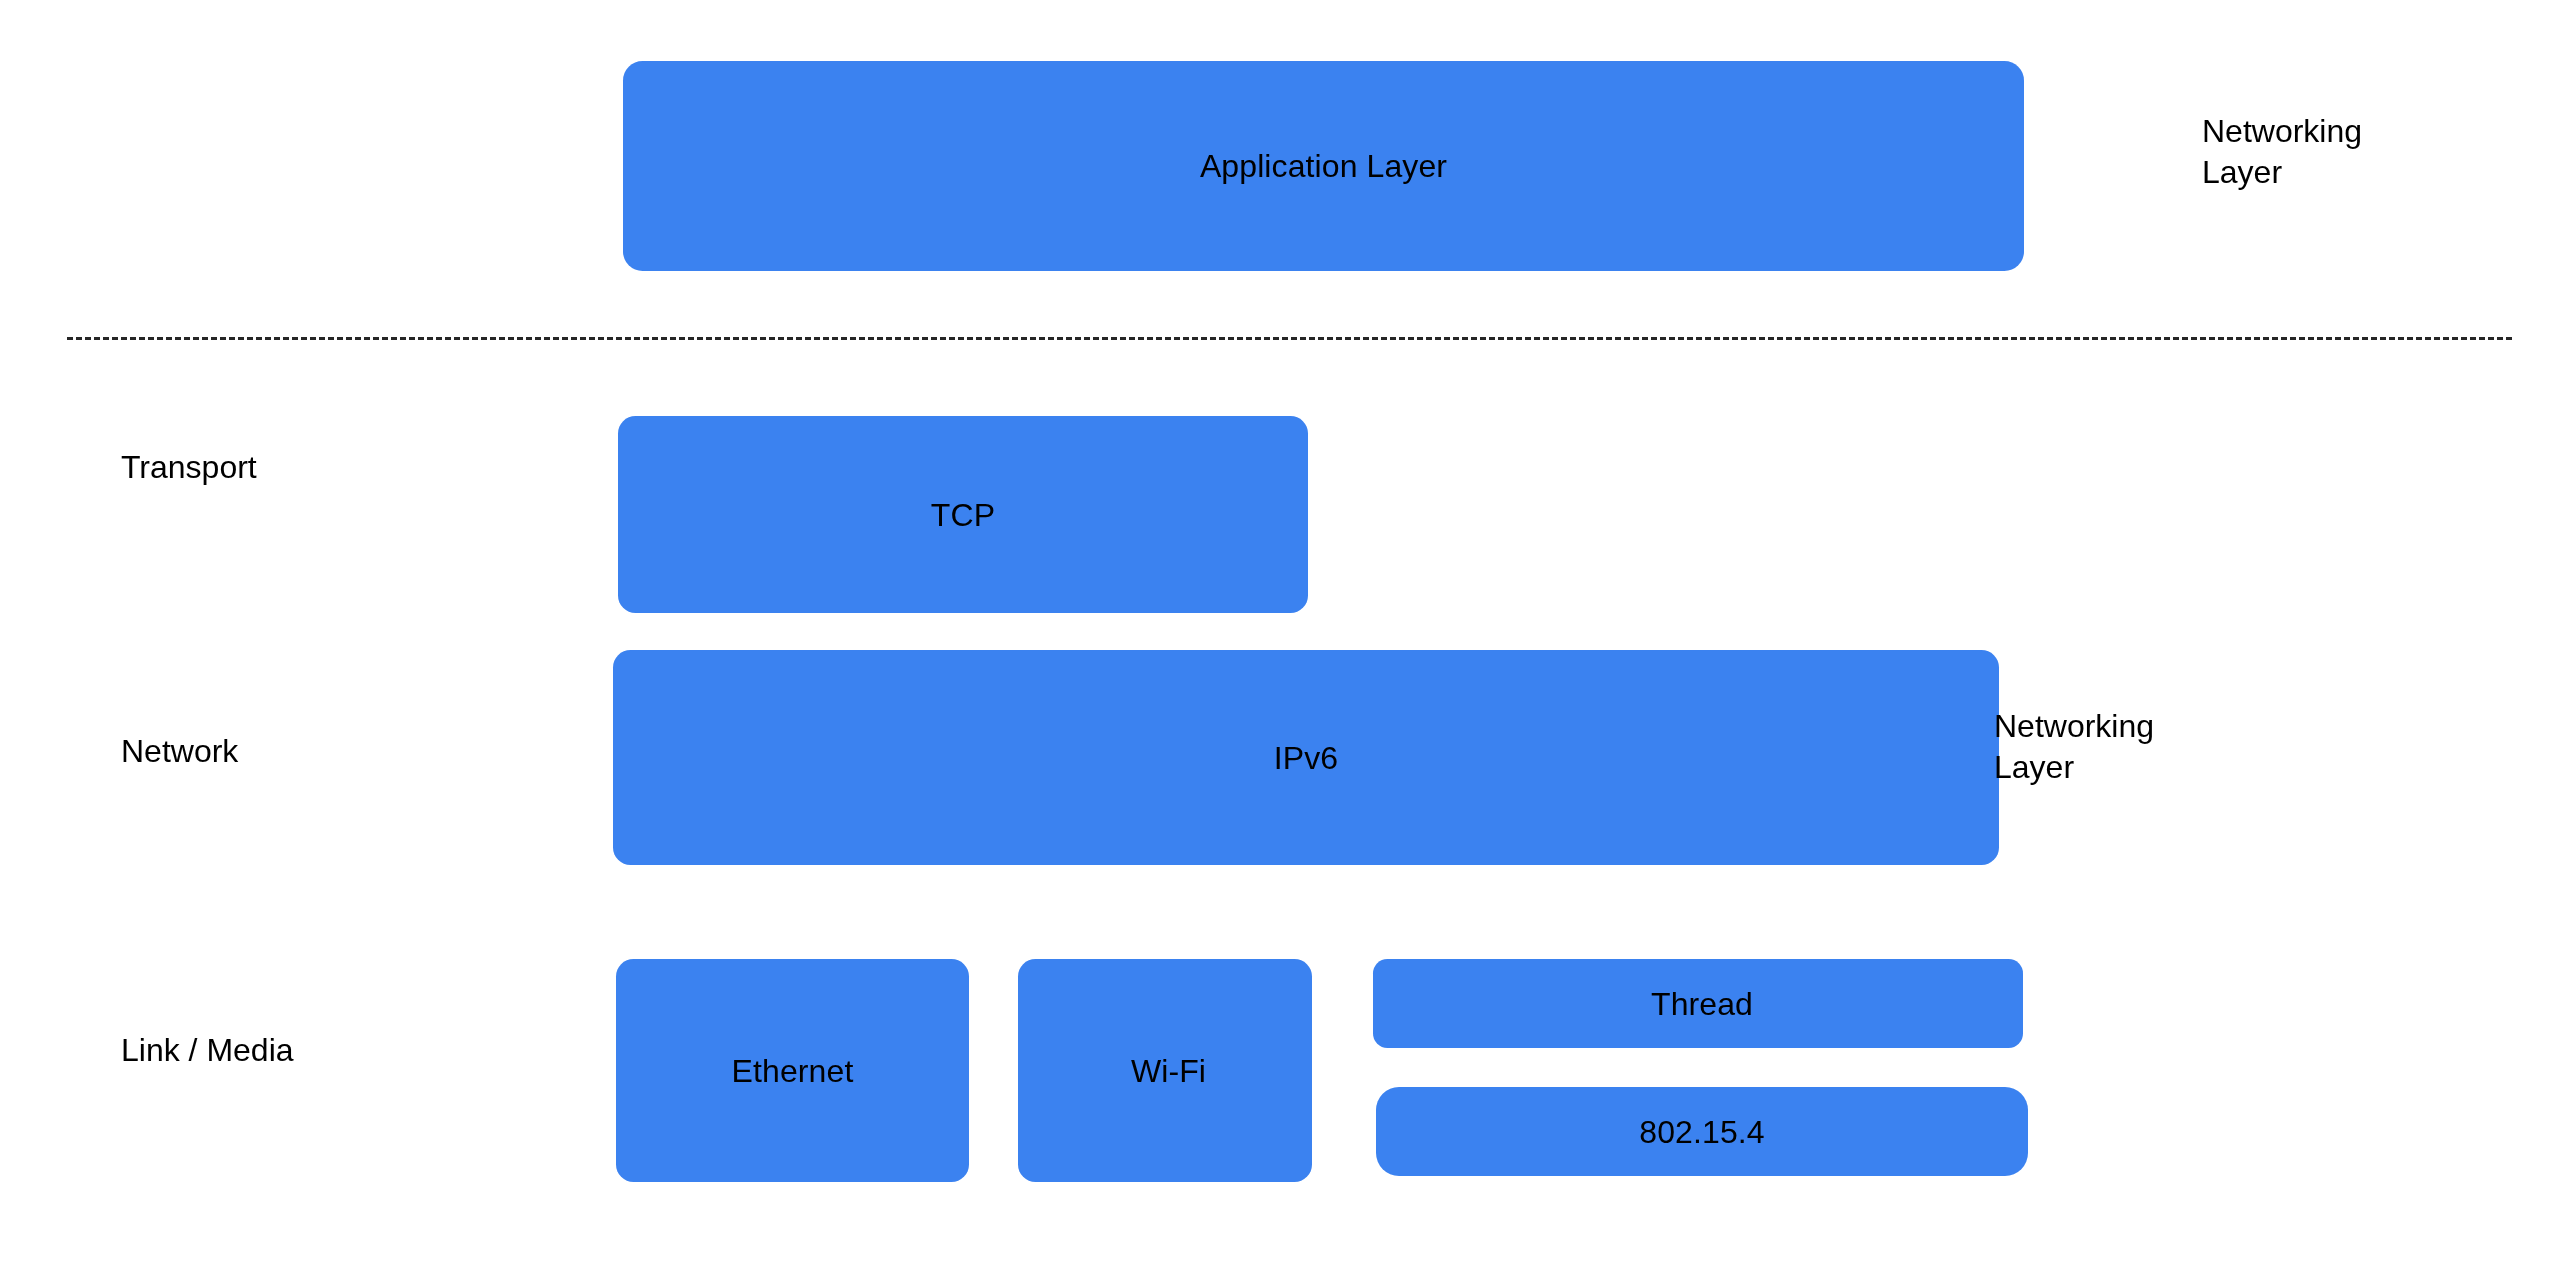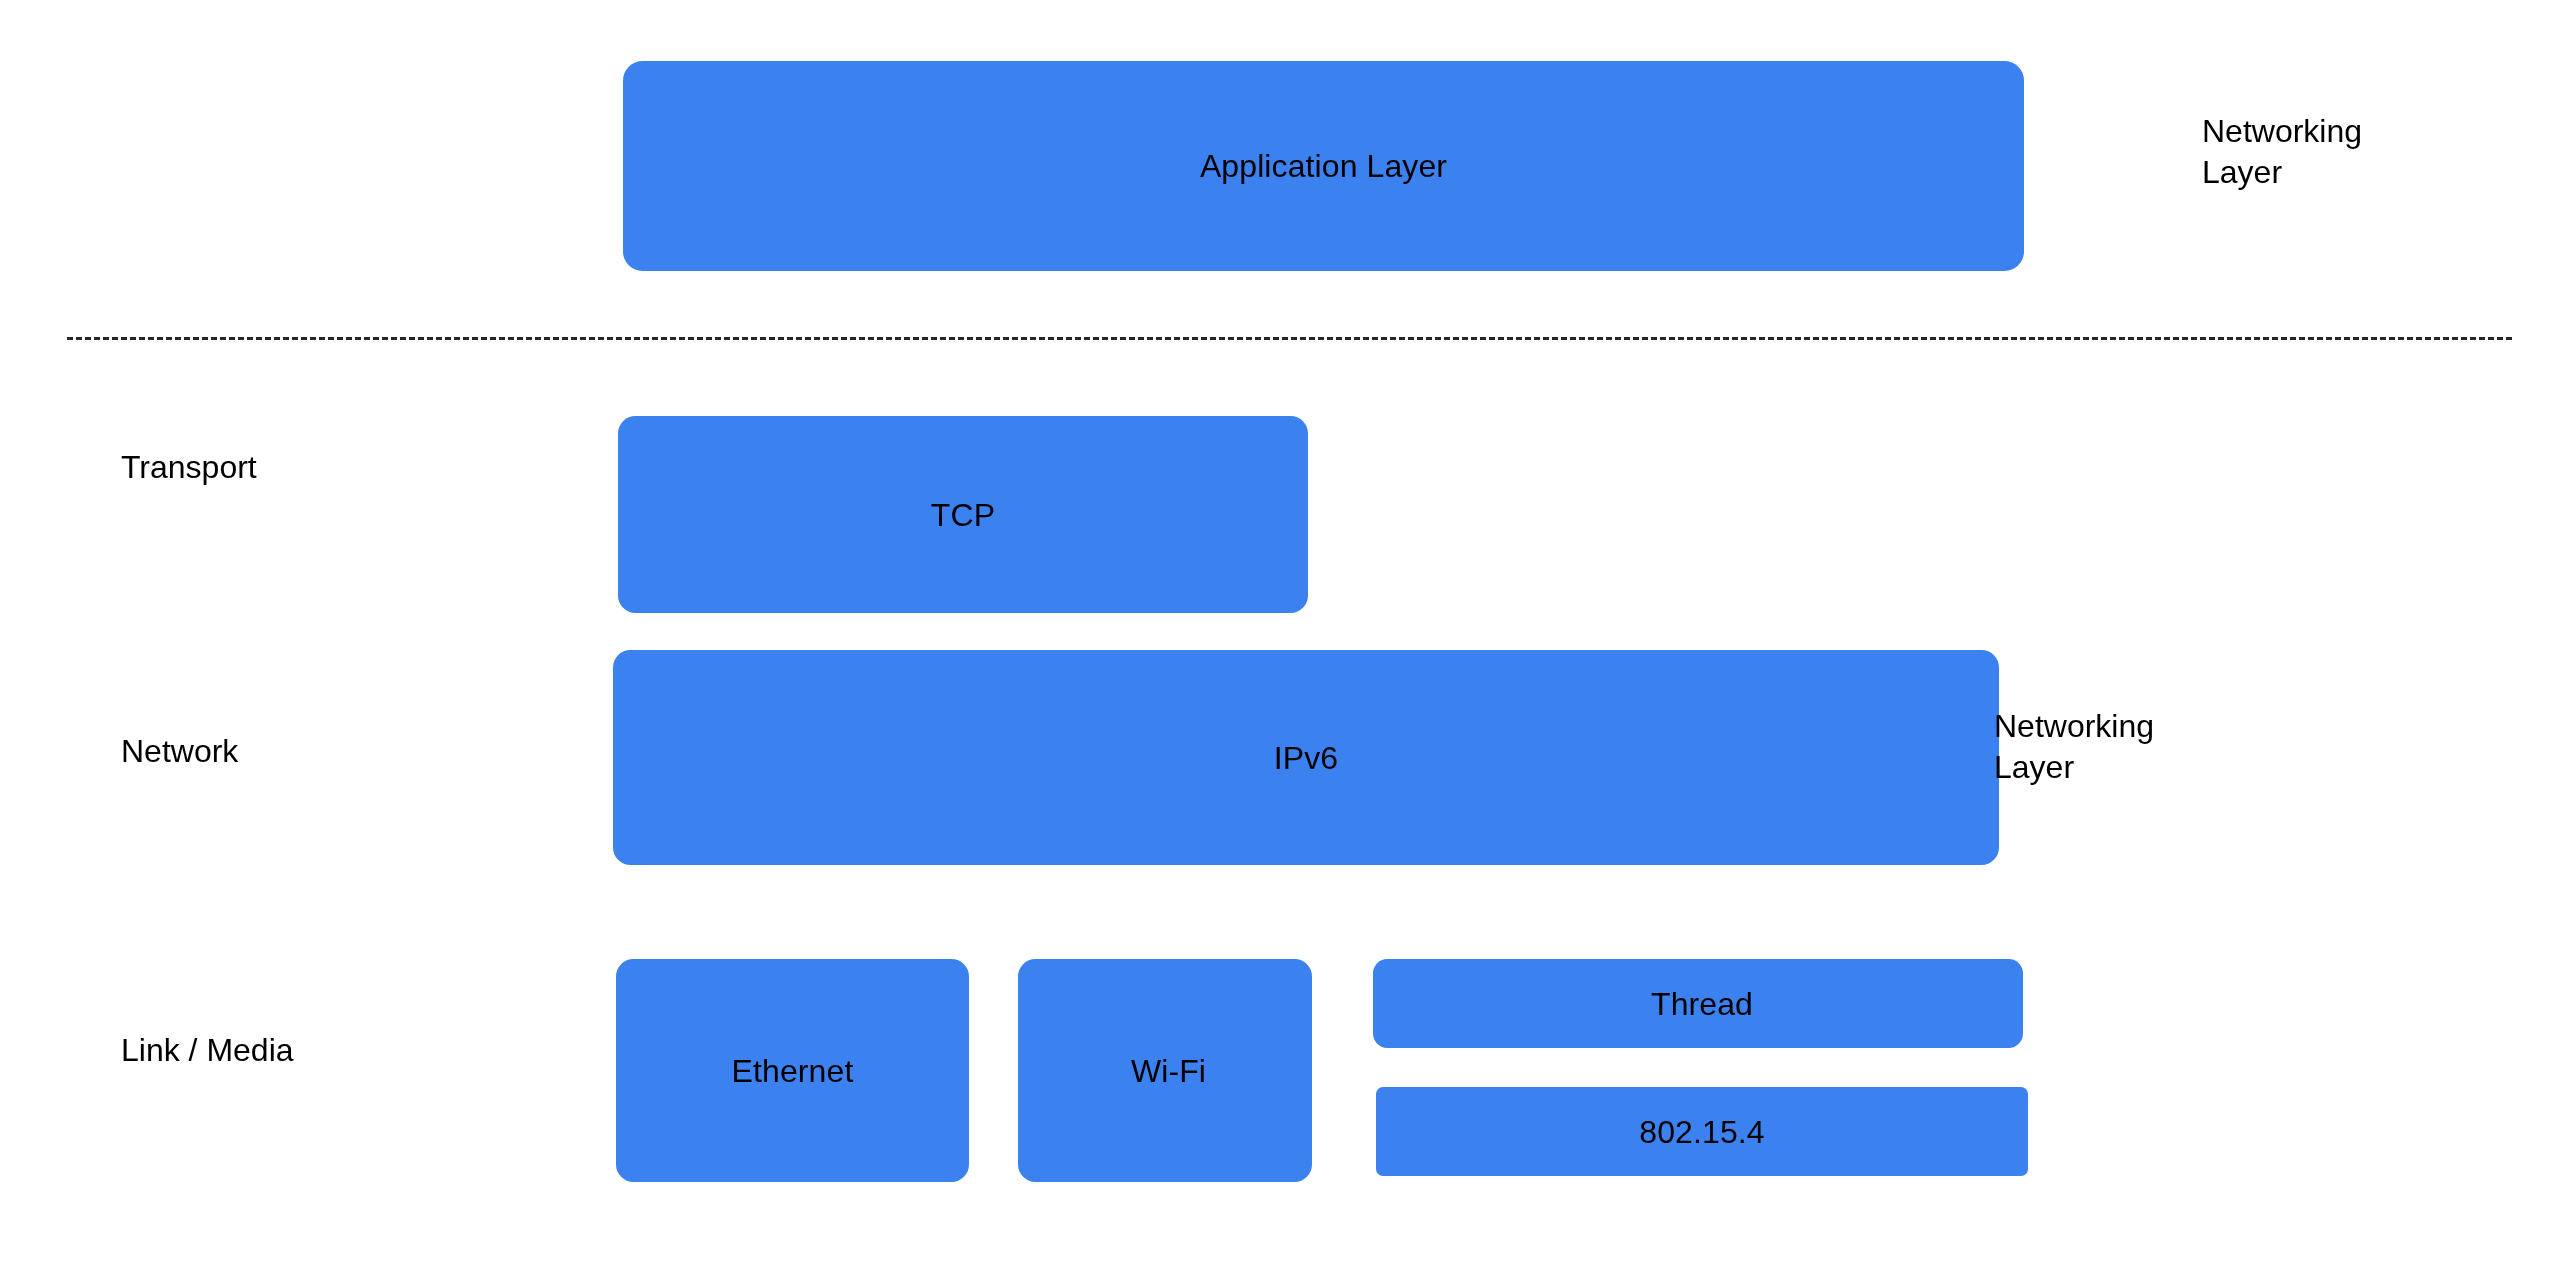--- a/index.html
+++ b/index.html
@@ -63,21 +63,21 @@
   }
 
   
   #box-application   { left: 623px; top: 61px;  width: 1401px; height: 210px;  border-radius: 19.6px; }
   #box-tcp           { left: 618px; top: 416px;  width: 690px; height: 197px; }
   #box-udp           { left: 1342px; top: 416px;  width: 688px; height: 197px; }
   #box-ipv6          { left: 613px; top: 650px; width: 1386px; height: 215px; }
   #box-ethernet      { left: 616px; top: 959px; width: 353px;  height: 223px; }
   #box-wifi          { left: 1018px; top: 959px; width: 294px;  height: 223px; padding-left: 7px; }
   #box-thread        { left: 1373px; top: 959px; width: 650px; height: 89px; border-radius: 14.4px; padding-left: 8px; }
-  #box-802154        { left: 1376px; top: 1087px; width: 652px; height: 89px; border-radius: 7px; }
+  #box-802154        { left: 1376px; top: 1087px; width: 652px; height: 89px; border-radius: 23px; }
 
   #label-transport   { left: 121px; top: 450px;  }
   #label-network     { left: 121px; top: 734px; }
   #label-linkmedia   { left: 121px; top: 1033px; }
 
   #group-application { left: 2202px; top: 111px;  width: 330px; }
   #group-networking  { left: 1994px; top: 706px; width: 392px; }
 
   #divider-app       { left: 67px; top: 337px; width: 2445px; }
 </style>

